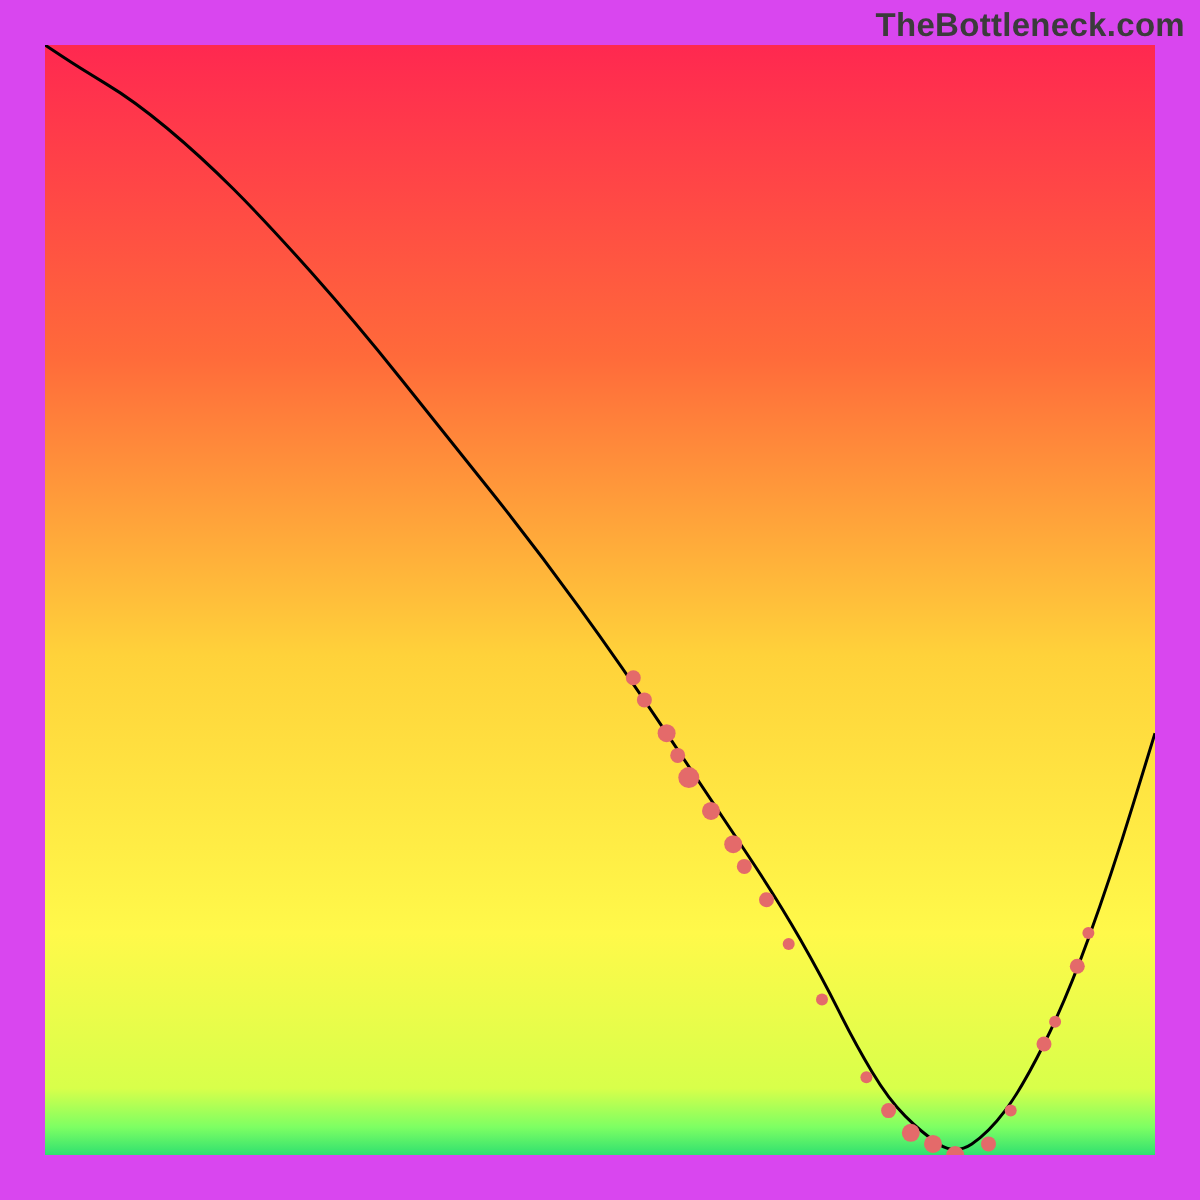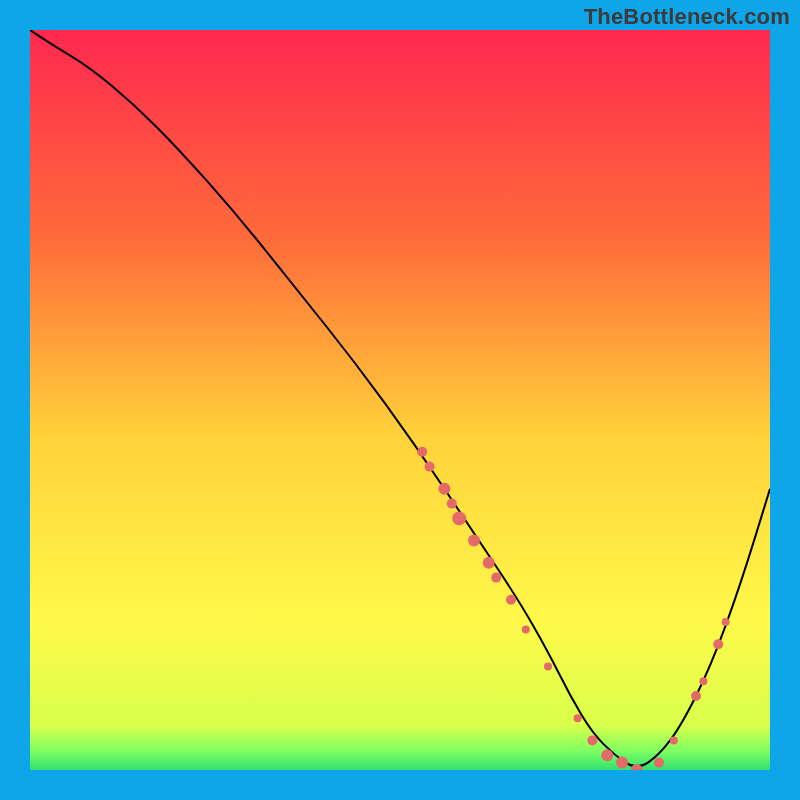--- a/index.html
+++ b/index.html
@@ -1,21 +1,21 @@
 <!DOCTYPE html>
 <html><head>
 <meta charset="utf-8">
 <style>
   * { margin: 0; padding: 0; box-sizing: border-box; }
   html, body { width: 800px; height: 800px; overflow: hidden; background: #000; }
   .frame {
     position: relative;
     width: 800px;
     height: 800px;
-    background: #0ea5e9;
+    background: #d946ef;
   }
   .attribution {
     position: absolute;
     top: 4px;
     right: 10px;
     font-family: Arial, Helvetica, sans-serif;
     font-size: 22px;
     font-weight: 600;
     color: #3b3b3b;
     letter-spacing: 0.2px;

